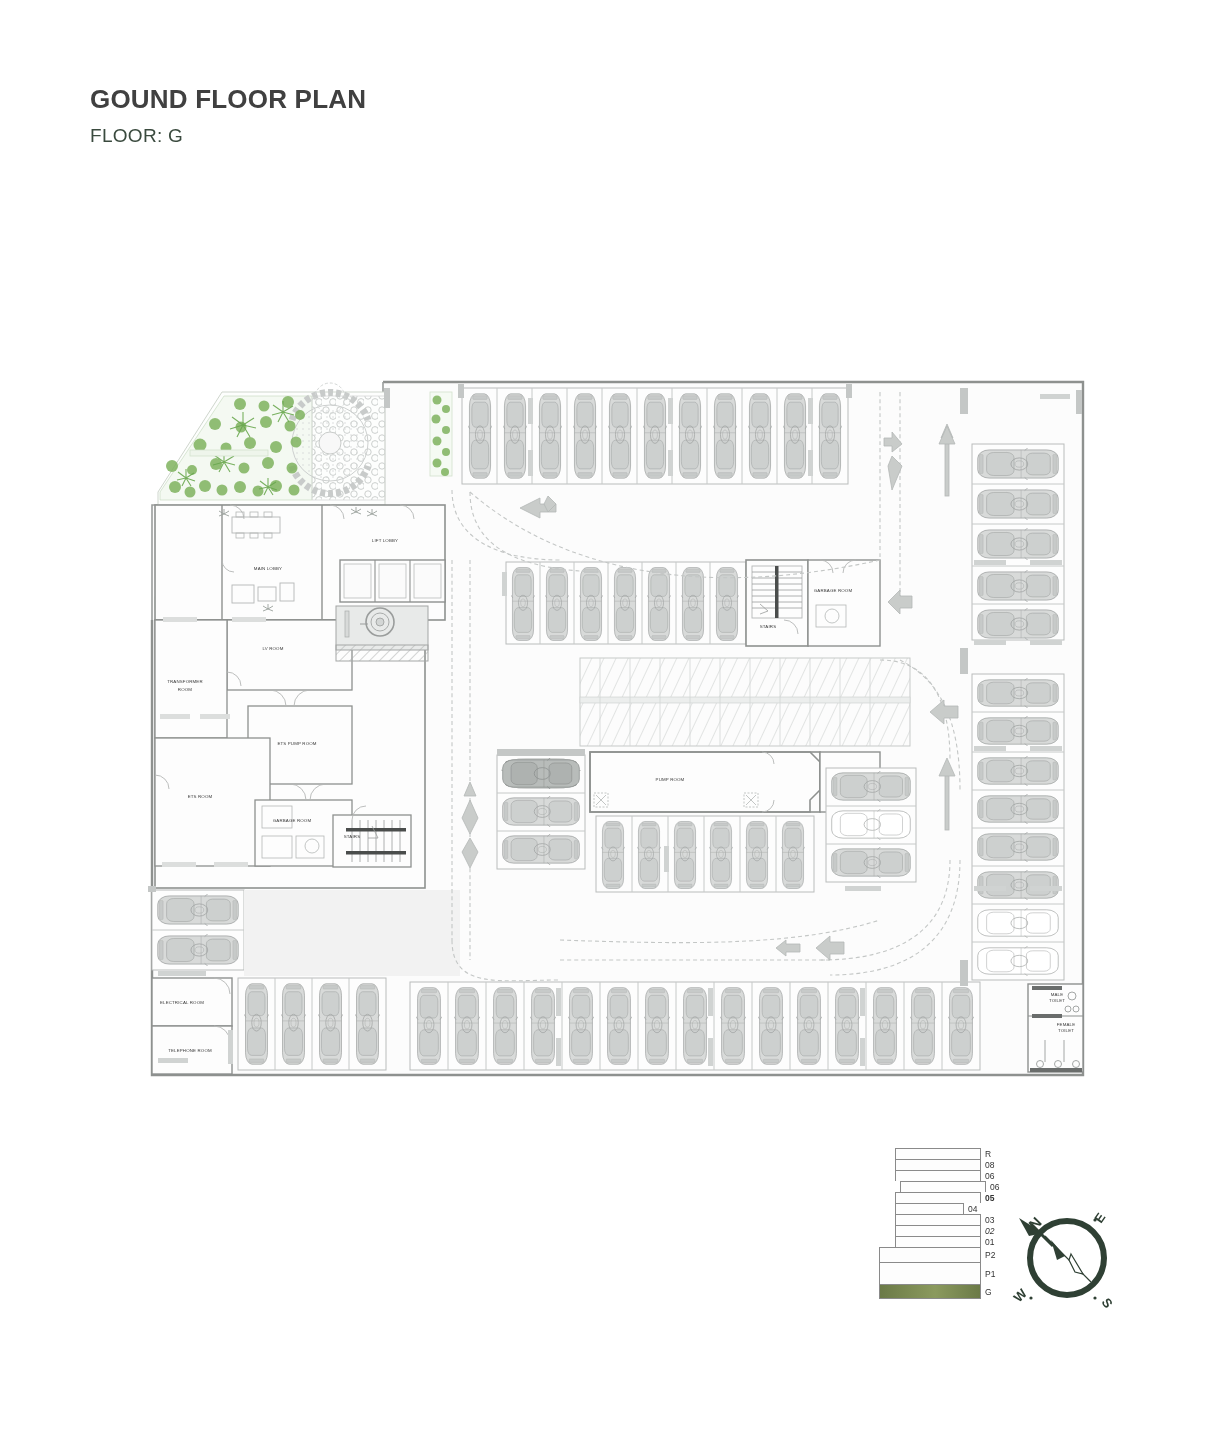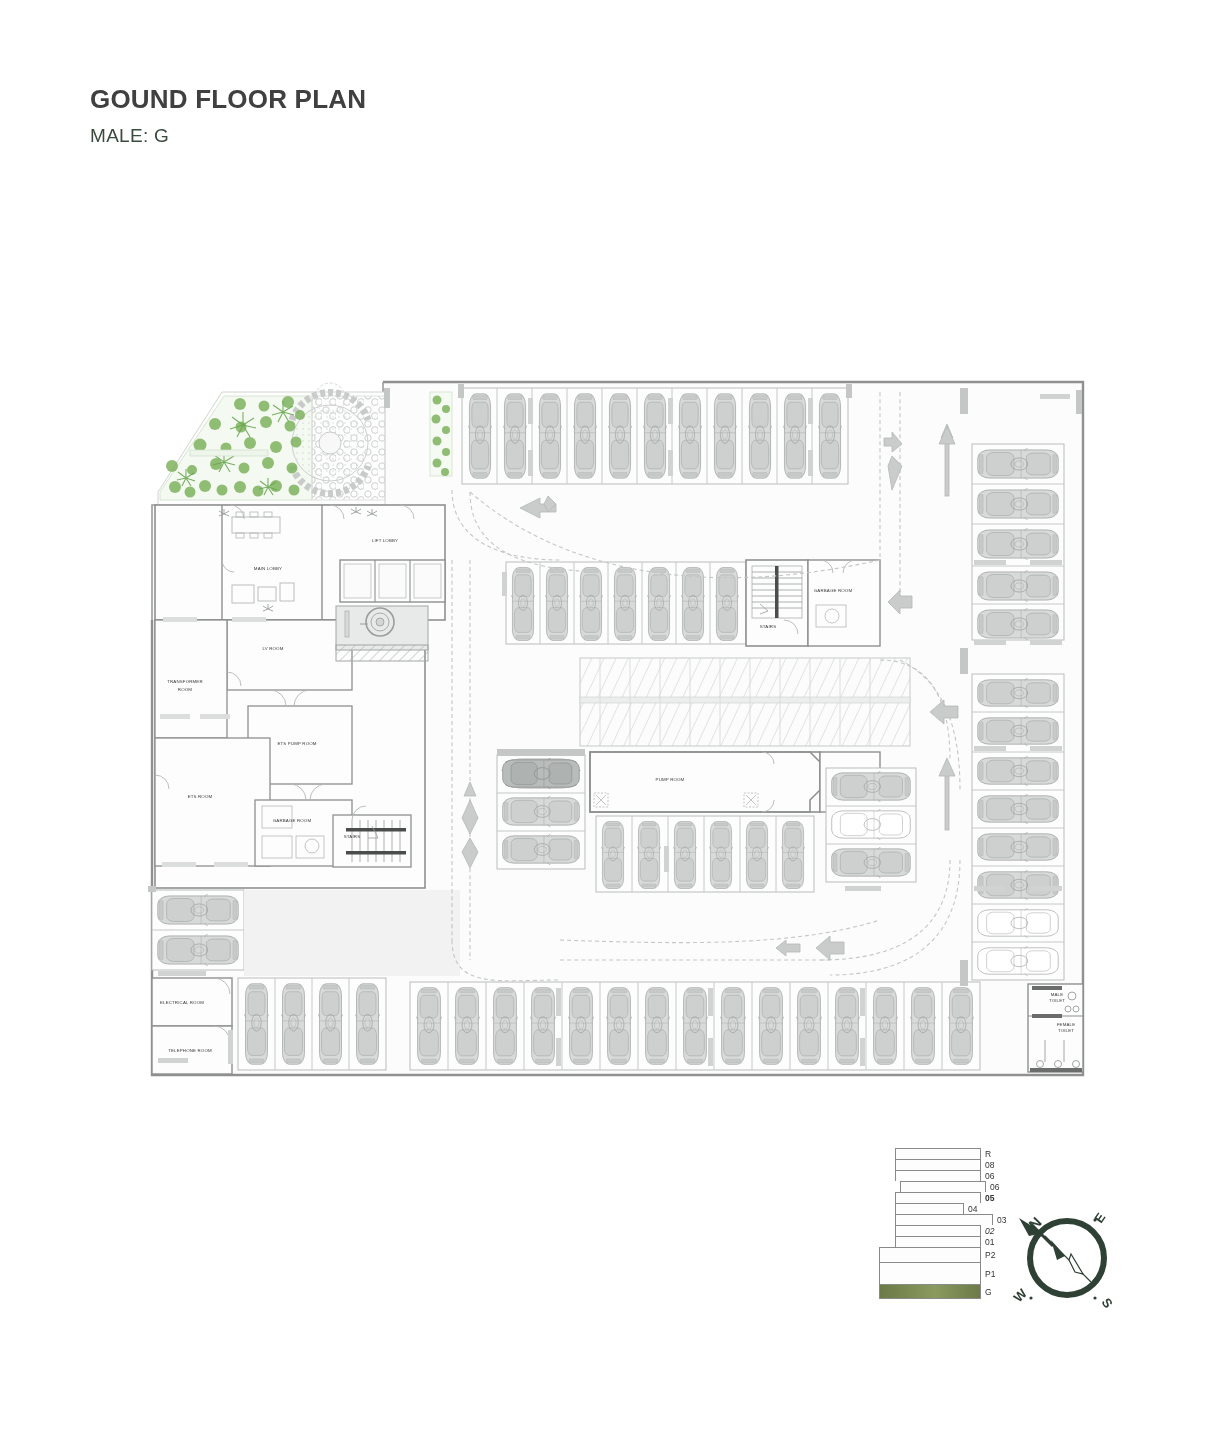--- a/index.html
+++ b/index.html
@@ -32,21 +32,21 @@
     font-size:8.5px; color:#333; white-space:nowrap;
   }
   #compass-block { position:absolute; left:1005px; top:1198px; width:115px; height:118px; }
   .txt-room { font-size:4.4px; fill:#3a3a3a; font-family:"Liberation Sans",sans-serif; letter-spacing:.15px;}
 </style>
 </head>
 <body>
 
 <div id="title-block">
   <div id="plan-title">GOUND FLOOR PLAN</div>
-  <div id="floor-sub">MALE: G</div>
+  <div id="floor-sub">FLOOR: G</div>
 </div>
 
 <svg id="drawing" viewBox="0 0 1210 1440" xmlns="http://www.w3.org/2000/svg">
   <defs>
 
     <symbol id="car" viewBox="0 0 100 190" preserveAspectRatio="none">
       <rect x="6" y="4" width="88" height="182" rx="26" ry="26" fill="#d8dad9" stroke="#9ea1a0" stroke-width="2"></rect>
       <rect x="16" y="22" width="68" height="54" rx="14" fill="#cdd0cf" stroke="#a3a6a5" stroke-width="1.6"></rect>
       <rect x="14" y="104" width="72" height="62" rx="16" fill="#cdd0cf" stroke="#a3a6a5" stroke-width="1.6"></rect>
       <circle cx="50" cy="92" r="19" fill="none" stroke="#9ea1a0" stroke-width="2"></circle>
@@ -730,21 +730,21 @@
     </div>
     <div class="lv-row" style="height: 11px; margin-left: 5px; width: 86px;">
       <span class="lv-label">06</span>
     </div>
     <div class="lv-row" style="height: 11px; margin-left: 0px; width: 86px; font-weight: bold;">
       <span class="lv-label">05</span>
     </div>
     <div class="lv-row" style="height: 11px; margin-left: 0px; width: 69px;">
       <span class="lv-label">04</span>
     </div>
-    <div class="lv-row" style="height: 11px; margin-left: 0px; width: 98px;">
+    <div class="lv-row" style="height: 11px; margin-left: 0px; width: 86px;">
       <span class="lv-label">03</span>
     </div>
     <div class="lv-row" style="height: 11px; margin-left: 0px; width: 86px; font-style: italic;">
       <span class="lv-label">02</span>
     </div>
     <div class="lv-row" style="height: 11px; margin-left: 0px; width: 86px;">
       <span class="lv-label">01</span>
     </div>
     <div class="lv-row" style="height: 15px; margin-left: -16px; width: 102px;">
       <span class="lv-label">P2</span>

